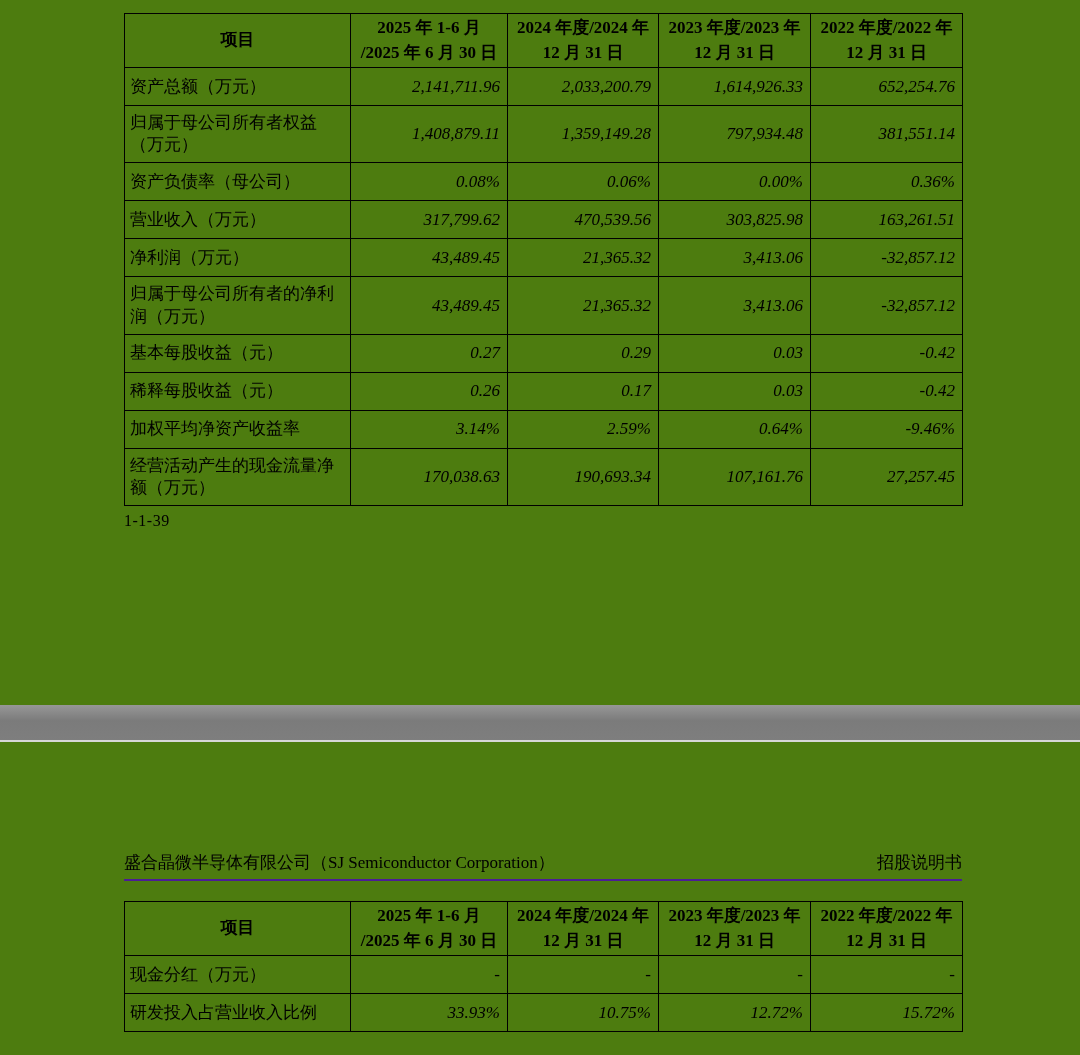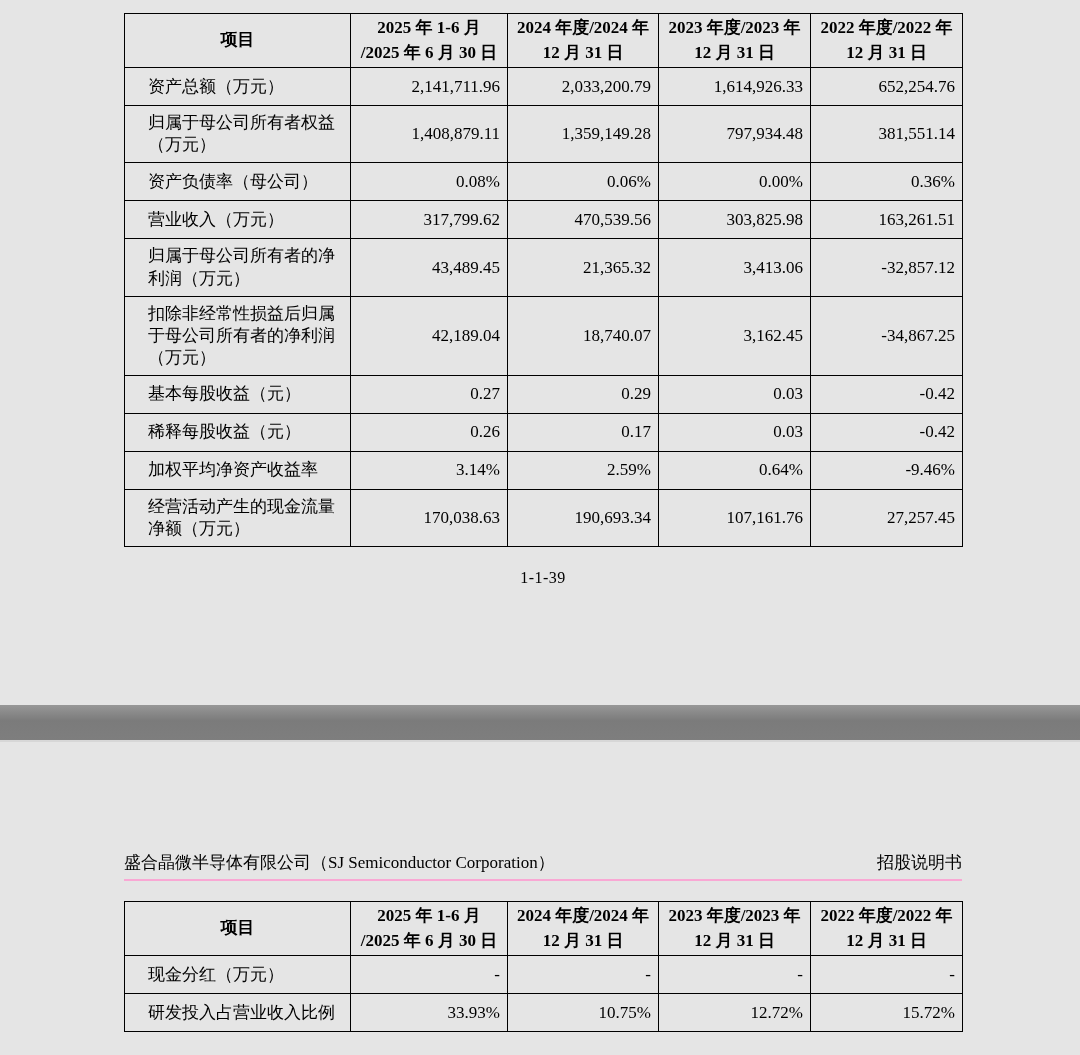--- a/index.html
+++ b/index.html
@@ -5,21 +5,21 @@
   * { box-sizing: border-box; margin: 0; padding: 0; }
   html, body {
     width: 1080px;
     background: #ffffff;
     font-family: "Liberation Serif", "DejaVu Serif", serif;
     color: #000000;
   }
   body { height: 1055px; overflow: hidden; }
 
   .page {
-    background: #e5e5e5;
+    background: #4d7c0f;
     width: 1080px;
     overflow: hidden;
   }
   .page-1 { height: 705px; padding-top: 13px; }
   .page-2 { height: 313px; padding-top: 71px; }
 
   .content {
     width: 838px;
     margin-left: 124px;
   }
@@ -45,56 +45,57 @@
   table.fin-table th {
     font-weight: bold;
     text-align: center;
     white-space: pre-line;
     line-height: 1.45;
     padding: 2px 2px;
     height: 52px;
   }
   table.fin-table td.label {
     text-align: left;
-    padding: 6px 3px 6px 23px;
+    padding: 6px 3px 6px 5px;
     line-height: 1.3;
   }
   table.fin-table td.num {
     text-align: right;
     padding: 6px 7px 6px 18px;
     line-height: 1.3;
+    font-style: italic;
   }
   table.fin-table tbody tr { height: 38px; }
 
   
   .page-number {
-    text-align: center;
+    text-align: left;
     font-size: 16px;
-    margin-top: 22px;
+    margin-top: 6px;
     letter-spacing: 0.5px;
   }
 
   
   .page-divider {
     width: 1080px;
     height: 37px;
     background: linear-gradient(180deg, #979797 0%, #7b7b7b 45%, #7e7e7e 100%);
     border-bottom: 2px solid #d7d7d7;
   }
 
   
   .doc-header {
     width: 838px;
     margin-left: 124px;
     display: flex;
     justify-content: space-between;
     align-items: flex-end;
     font-size: 17px;
     padding-bottom: 5px;
-    border-bottom: 2px solid #f9a8d4;
+    border-bottom: 2px solid #4c1d95;
   }
   .doc-header .company { text-align: left; }
   .doc-header .doc-type { text-align: right; margin-top: 38px; }
 
   .page-2 .content { margin-top: 20px; }
 </style>
 </head>
 <body>
 
 <div class="page page-1">
@@ -143,32 +144,32 @@
             <td class="num">0.36%</td>
           </tr>
           <tr>
             <td class="label">营业收入（万元）</td>
             <td class="num">317,799.62</td>
             <td class="num">470,539.56</td>
             <td class="num">303,825.98</td>
             <td class="num">163,261.51</td>
           </tr>
           <tr>
+            <td class="label">净利润（万元）</td>
+            <td class="num">43,489.45</td>
+            <td class="num">21,365.32</td>
+            <td class="num">3,413.06</td>
+            <td class="num">-32,857.12</td>
+          </tr>
+          <tr>
             <td class="label">归属于母公司所有者的净利润（万元）</td>
             <td class="num">43,489.45</td>
             <td class="num">21,365.32</td>
             <td class="num">3,413.06</td>
             <td class="num">-32,857.12</td>
-          </tr>
-          <tr>
-            <td class="label">扣除非经常性损益后归属于母公司所有者的净利润（万元）</td>
-            <td class="num">42,189.04</td>
-            <td class="num">18,740.07</td>
-            <td class="num">3,162.45</td>
-            <td class="num">-34,867.25</td>
           </tr>
           <tr>
             <td class="label">基本每股收益（元）</td>
             <td class="num">0.27</td>
             <td class="num">0.29</td>
             <td class="num">0.03</td>
             <td class="num">-0.42</td>
           </tr>
           <tr>
             <td class="label">稀释每股收益（元）</td>

